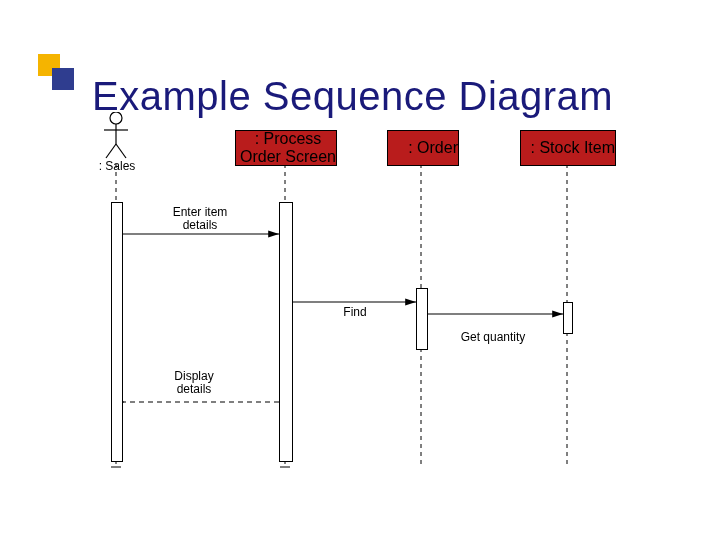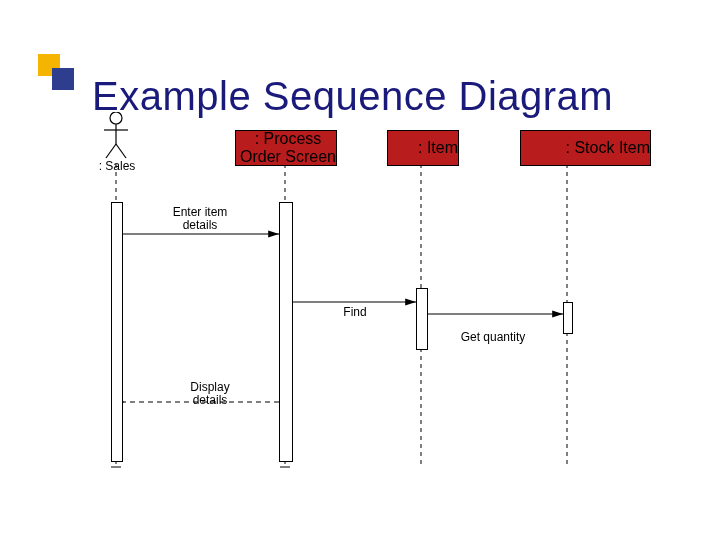--- a/index.html
+++ b/index.html
@@ -64,32 +64,32 @@
       <line x1="200" y1="355" x2="210" y2="355" stroke="#000"></line>
     </svg>
 
     <div class="obj-label" style="left:10px;top:48px;width:54px;">: Sales</div>
 
     <div class="obj-box" style="left:155px;top:18px;width:100px;height:34px;">
       <span style="white-space:pre-line;">: Process
 Order Screen</span>
     </div>
     <div class="obj-box" style="left:307px;top:18px;width:70px;height:34px;">
-      <span>: Item</span>
+      <span>: Order</span>
     </div>
-    <div class="obj-box" style="left:440px;top:18px;width:94px;height:34px;padding-left:35px;">
+    <div class="obj-box" style="left:440px;top:18px;width:94px;height:34px;">
       <span>: Stock Item</span>
     </div>
 
     <div class="activation" style="left:31px;top:90px;width:10px;height:258px;"></div>
     <div class="activation" style="left:199px;top:90px;width:12px;height:258px;"></div>
     <div class="activation" style="left:336px;top:176px;width:10px;height:60px;"></div>
     <div class="activation" style="left:483px;top:190px;width:8px;height:30px;"></div>
 
     <div class="msg-label" style="left:80px;top:94px;width:80px;white-space:pre-line;">Enter item
 details</div>
     <div class="msg-label" style="left:250px;top:174px;width:50px;margin-top:20px;">Find</div>
     <div class="msg-label" style="left:368px;top:186px;width:90px;margin-top:33px;">Get quantity</div>
-    <div class="msg-label" style="left:100px;top:258px;width:60px;white-space:pre-line;margin-top:11px;">Display
+    <div class="msg-label" style="left:84px;top:258px;width:60px;white-space:pre-line;">Display
 details</div>
 
   </div>
 </div>
 
 </body></html>

